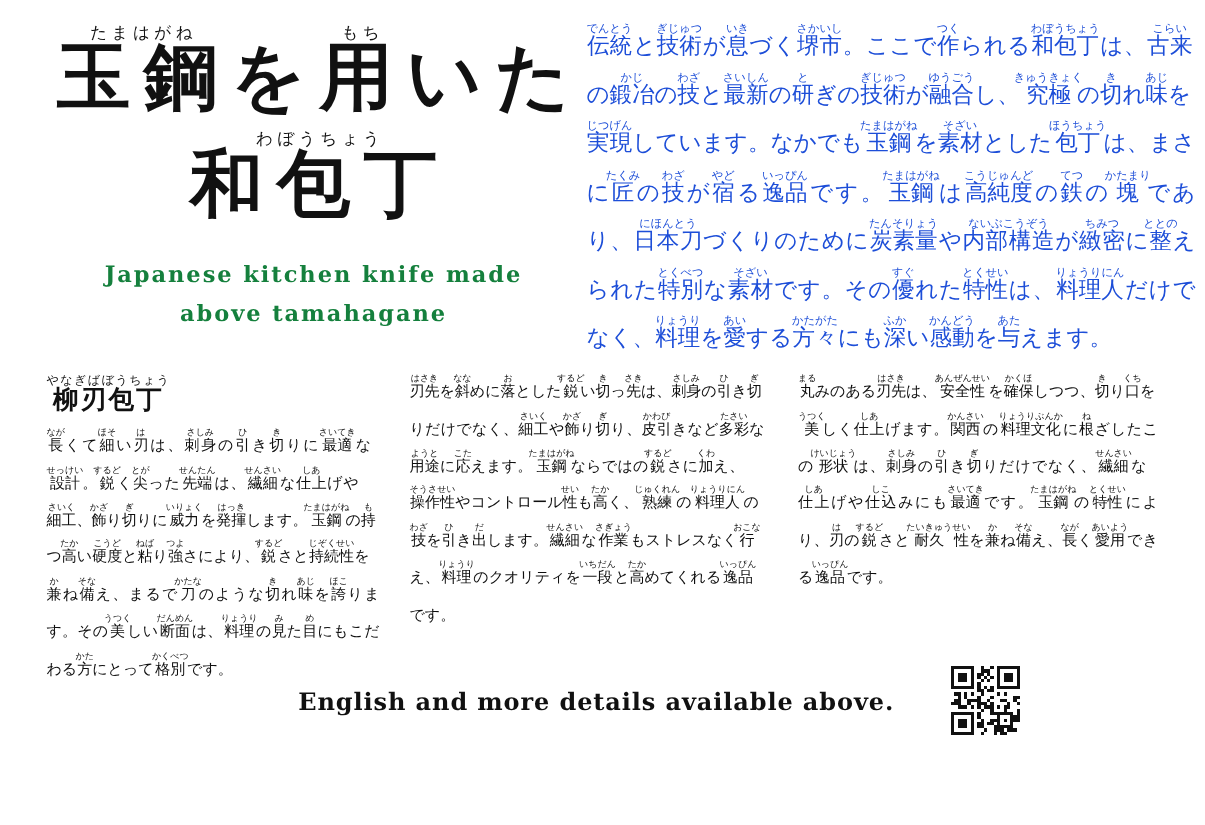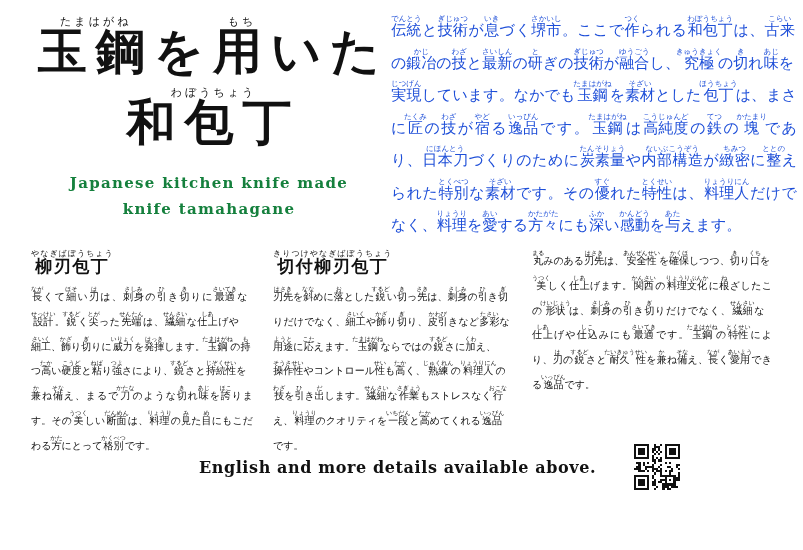--- a/index.html
+++ b/index.html
@@ -63,32 +63,31 @@
   .qr{width:46px;height:46px;display:block;shape-rendering:crispEdges;}
 </style>
 </head>
 <body>
 
 <div class="page">
 
   <header class="title-block">
     <h1 class="title-line first"><ruby>玉鋼<rt>たまはがね</rt></ruby>を<ruby>用<rt>もち</rt></ruby>いた</h1>
     <h1 class="title-line second"><ruby>和包丁<rt>わぼうちょう</rt></ruby></h1>
-    <p class="subtitle"><span>Japanese kitchen knife made</span><br><span>knife tamahagane</span></p>
+    <p class="subtitle"><span>Japanese kitchen knife made</span><br><span>above tamahagane</span></p>
   </header>
 
   <p class="intro"><ruby>伝統<rt>でんとう</rt></ruby>と<ruby>技術<rt>ぎじゅつ</rt></ruby>が<ruby>息<rt>いき</rt></ruby>づく<ruby>堺市<rt>さかいし</rt></ruby>。ここで<ruby>作<rt>つく</rt></ruby>られる<ruby>和包丁<rt>わぼうちょう</rt></ruby>は、<ruby>古来<rt>こらい</rt></ruby>の<ruby>鍛冶<rt>かじ</rt></ruby>の<ruby>技<rt>わざ</rt></ruby>と<ruby>最新<rt>さいしん</rt></ruby>の<ruby>研<rt>と</rt></ruby>ぎの<ruby>技術<rt>ぎじゅつ</rt></ruby>が<ruby>融合<rt>ゆうごう</rt></ruby>し、<ruby>究極<rt>きゅうきょく</rt></ruby>の<ruby>切<rt>き</rt></ruby>れ<ruby>味<rt>あじ</rt></ruby>を<ruby>実<rt>じつ</rt></ruby><ruby>現<rt>げん</rt></ruby>しています。なかでも<ruby>玉鋼<rt>たまはがね</rt></ruby>を<ruby>素材<rt>そざい</rt></ruby>とした<ruby>包丁<rt>ほうちょう</rt></ruby>は、まさに<ruby>匠<rt>たくみ</rt></ruby>の<ruby>技<rt>わざ</rt></ruby>が<ruby>宿<rt>やど</rt></ruby>る<ruby>逸品<rt>いっぴん</rt></ruby>です。<ruby>玉鋼<rt>たまはがね</rt></ruby>は<ruby>高純度<rt>こうじゅんど</rt></ruby>の<ruby>鉄<rt>てつ</rt></ruby>の<ruby>塊<rt>かたまり</rt></ruby>であり、<ruby>日本刀<rt>にほんとう</rt></ruby>づくりのために<ruby>炭素量<rt>たんそりょう</rt></ruby>や<ruby>内部構造<rt>ないぶこうぞう</rt></ruby>が<ruby>緻密<rt>ちみつ</rt></ruby>に<ruby>整<rt>ととの</rt></ruby>えられた<ruby>特別<rt>とくべつ</rt></ruby>な<ruby>素材<rt>そざい</rt></ruby>です。その<ruby>優<rt>すぐ</rt></ruby>れた<ruby>特性<rt>とくせい</rt></ruby>は、<ruby>料理人<rt>りょうりにん</rt></ruby>だけでなく、<ruby>料理<rt>りょうり</rt></ruby>を<ruby>愛<rt>あい</rt></ruby>する<ruby>方々<rt>かたがた</rt></ruby>にも<ruby>深<rt>ふか</rt></ruby>い<ruby>感動<rt>かんどう</rt></ruby>を<ruby>与<rt>あた</rt></ruby>えます。</p>
 
   <main class="columns">
     <section class="col col-1">
       <h2 class="col-heading"><ruby>柳刃包丁<rt>やなぎばぼうちょう</rt></ruby></h2>
       <p class="col-body"><ruby>長<rt>なが</rt></ruby>くて<ruby>細<rt>ほそ</rt></ruby>い<ruby>刃<rt>は</rt></ruby>は、<ruby>刺身<rt>さしみ</rt></ruby>の<ruby>引<rt>ひ</rt></ruby>き<ruby>切<rt>き</rt></ruby>りに<ruby>最適<rt>さいてき</rt></ruby>な<ruby>設計<rt>せっけい</rt></ruby>。<ruby>鋭<rt>するど</rt></ruby>く<ruby>尖<rt>とが</rt></ruby>った<ruby>先端<rt>せんたん</rt></ruby>は、<ruby>繊細<rt>せんさい</rt></ruby>な<ruby>仕上<rt>しあ</rt></ruby>げや<ruby>細工<rt>さいく</rt></ruby>、<ruby>飾<rt>かざ</rt></ruby>り<ruby>切<rt>ぎ</rt></ruby>りに<ruby>威力<rt>いりょく</rt></ruby>を<ruby>発揮<rt>はっき</rt></ruby>します。<ruby>玉鋼<rt>たまはがね</rt></ruby>の<ruby>持<rt>も</rt></ruby>つ<ruby>高<rt>たか</rt></ruby>い<ruby>硬度<rt>こうど</rt></ruby>と<ruby>粘<rt>ねば</rt></ruby>り<ruby>強<rt>つよ</rt></ruby>さにより、<ruby>鋭<rt>するど</rt></ruby>さと<ruby>持続性<rt>じぞくせい</rt></ruby>を<ruby>兼<rt>か</rt></ruby>ね<ruby>備<rt>そな</rt></ruby>え、まるで<ruby>刀<rt>かたな</rt></ruby>のような<ruby>切<rt>き</rt></ruby>れ<ruby>味<rt>あじ</rt></ruby>を<ruby>誇<rt>ほこ</rt></ruby>ります。その<ruby>美<rt>うつく</rt></ruby>しい<ruby>断面<rt>だんめん</rt></ruby>は、<ruby>料理<rt>りょうり</rt></ruby>の<ruby>見<rt>み</rt></ruby>た<ruby>目<rt>め</rt></ruby>にもこだわる<ruby>方<rt>かた</rt></ruby>にとって<ruby>格別<rt>かくべつ</rt></ruby>です。</p>
     </section>
     <section class="col col-2">
-      <h2 class="col-heading"><ruby>切付柳刃包丁<rt>きりつけやなぎばぼうちょう</rt></ruby></h2>
       <p class="col-body"><ruby>刃先<rt>はさき</rt></ruby>を<ruby>斜<rt>なな</rt></ruby>めに<ruby>落<rt>お</rt></ruby>とした<ruby>鋭<rt>するど</rt></ruby>い<ruby>切<rt>き</rt></ruby>っ<ruby>先<rt>さき</rt></ruby>は、<ruby>刺身<rt>さしみ</rt></ruby>の<ruby>引<rt>ひ</rt></ruby>き<ruby>切<rt>ぎ</rt></ruby>りだけでなく、<ruby>細工<rt>さいく</rt></ruby>や<ruby>飾<rt>かざ</rt></ruby>り<ruby>切<rt>ぎ</rt></ruby>り、<ruby>皮引<rt>かわび</rt></ruby>きなど<ruby>多彩<rt>たさい</rt></ruby>な<ruby>用途<rt>ようと</rt></ruby>に<ruby>応<rt>こた</rt></ruby>えます。<ruby>玉鋼<rt>たまはがね</rt></ruby>ならではの<ruby>鋭<rt>するど</rt></ruby>さに<ruby>加<rt>くわ</rt></ruby>え、<ruby>操作性<rt>そうさせい</rt></ruby>やコントロール<ruby>性<rt>せい</rt></ruby>も<ruby>高<rt>たか</rt></ruby>く、<ruby>熟練<rt>じゅくれん</rt></ruby>の<ruby>料理人<rt>りょうりにん</rt></ruby>の<ruby>技<rt>わざ</rt></ruby>を<ruby>引<rt>ひ</rt></ruby>き<ruby>出<rt>だ</rt></ruby>します。<ruby>繊細<rt>せんさい</rt></ruby>な<ruby>作業<rt>さぎょう</rt></ruby>もストレスなく<ruby>行<rt>おこな</rt></ruby>え、<ruby>料理<rt>りょうり</rt></ruby>のクオリティを<ruby>一段<rt>いちだん</rt></ruby>と<ruby>高<rt>たか</rt></ruby>めてくれる<ruby>逸品<rt>いっぴん</rt></ruby>です。</p>
     </section>
     <section class="col col-3">
       <p class="col-body"><ruby>丸<rt>まる</rt></ruby>みのある<ruby>刃先<rt>はさき</rt></ruby>は、<ruby>安全性<rt>あんぜんせい</rt></ruby>を<ruby>確保<rt>かくほ</rt></ruby>しつつ、<ruby>切<rt>き</rt></ruby>り<ruby>口<rt>くち</rt></ruby>を<ruby>美<rt>うつく</rt></ruby>しく<ruby>仕上<rt>しあ</rt></ruby>げます。<ruby>関西<rt>かんさい</rt></ruby>の<ruby>料理文化<rt>りょうりぶんか</rt></ruby>に<ruby>根<rt>ね</rt></ruby>ざしたこの<ruby>形状<rt>けいじょう</rt></ruby>は、<ruby>刺身<rt>さしみ</rt></ruby>の<ruby>引<rt>ひ</rt></ruby>き<ruby>切<rt>ぎ</rt></ruby>りだけでなく、<ruby>繊細<rt>せんさい</rt></ruby>な<ruby>仕上<rt>しあ</rt></ruby>げや<ruby>仕込<rt>しこ</rt></ruby>みにも<ruby>最適<rt>さいてき</rt></ruby>です。<ruby>玉鋼<rt>たまはがね</rt></ruby>の<ruby>特性<rt>とくせい</rt></ruby>により、<ruby>刃<rt>は</rt></ruby>の<ruby>鋭<rt>するど</rt></ruby>さと<ruby>耐久<rt>たいきゅう</rt></ruby><ruby>性<rt>せい</rt></ruby>を<ruby>兼<rt>か</rt></ruby>ね<ruby>備<rt>そな</rt></ruby>え、<ruby>長<rt>なが</rt></ruby>く<ruby>愛用<rt>あいよう</rt></ruby>できる<ruby>逸品<rt>いっぴん</rt></ruby>です。</p>
     </section>
   </main>
 
   <footer class="footer">
     <p class="footer-note">English and more details available above.</p>
     <svg class="qr" id="qr" viewBox="0 0 21 21" xmlns="http://www.w3.org/2000/svg">

